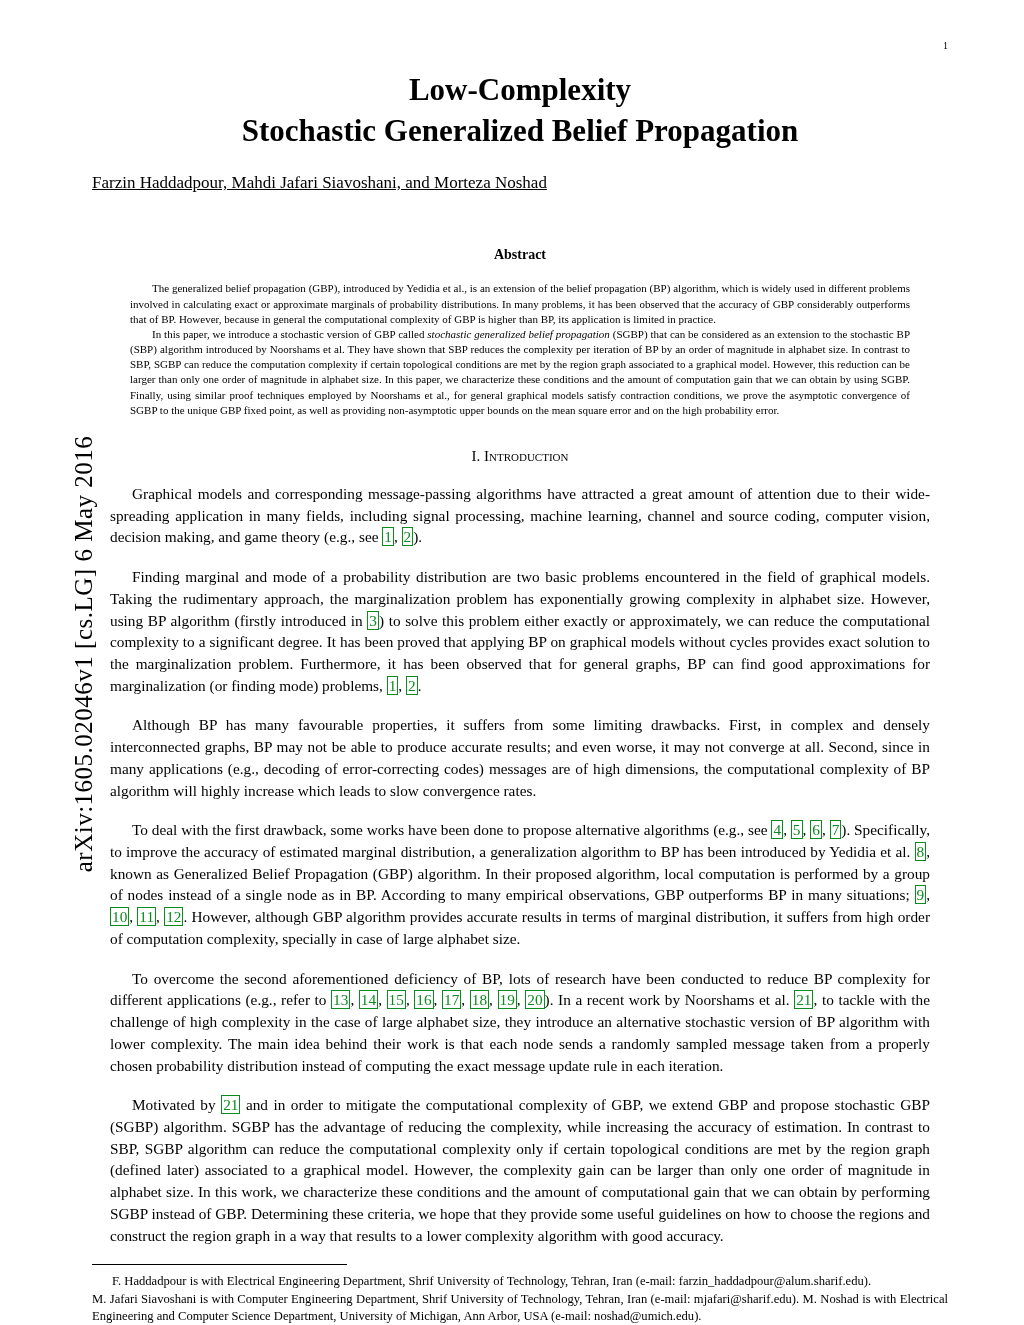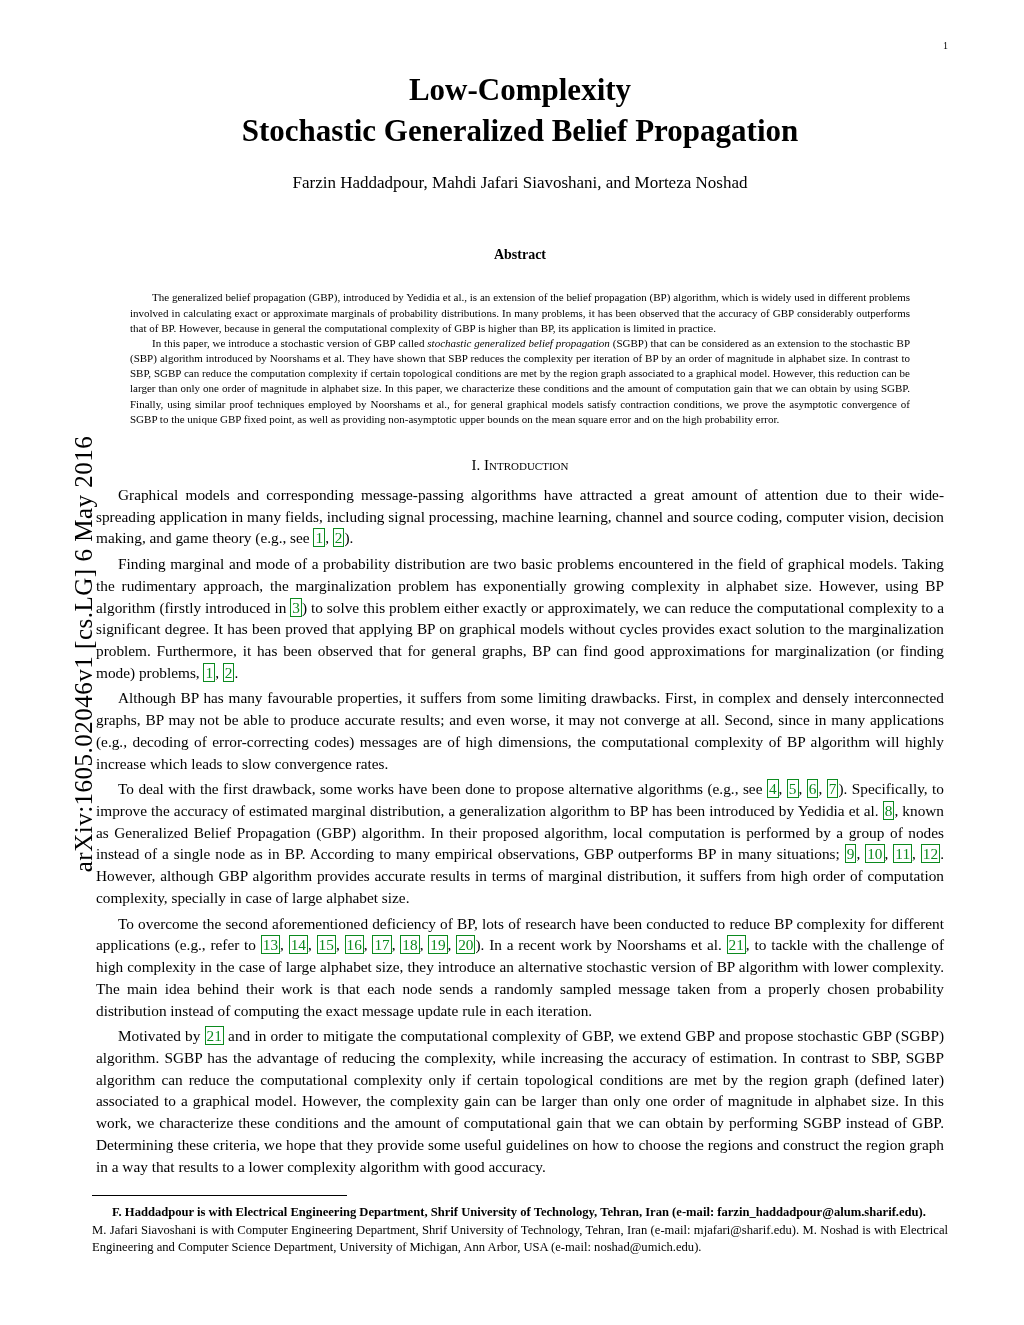--- a/index.html
+++ b/index.html
@@ -48,54 +48,54 @@
   }
   .title {
     text-align: center;
     font-size: 31px;
     line-height: 1.33;
     font-weight: bold;
     margin: 0 0 0 0;
   }
   .title .line2 { display: block; }
   .authors {
-    text-align: center;
     font-size: 17px;
     margin-top: 22px;
+    text-decoration: underline;
   }
   .abstract-wrap {
     margin-top: 54px;
     padding: 0 38px;
   }
   .abstract-head {
     text-align: center;
     font-weight: bold;
     font-size: 14px;
-    margin-bottom: 27px;
+    margin-bottom: 18px;
   }
   .abstract-p {
     font-size: 11px;
     line-height: 1.38;
     text-align: justify;
     text-indent: 22px;
     margin: 0;
   }
   .section-head {
     text-align: center;
     font-size: 15px;
     margin: 30px 0 10px 0;
     font-variant: small-caps;
   }
   .section-head .numeral { font-variant: normal; }
   .body-p {
     font-size: 15.3px;
     line-height: 1.42;
     text-align: justify;
     text-indent: 22px;
-    margin: 4px;
+    margin: 18px;
   }
   .cite {
     color: #0b8a1e;
     border: 1px solid #0b8a1e;
     padding: 0 1px;
     line-height: 1;
     white-space: nowrap;
   }
   em { font-style: italic; }
   .footnote-rule {
@@ -103,21 +103,21 @@
     height: 1px;
     background: #000;
     margin: 18px 0 8px 0;
   }
   .footnote {
     font-size: 12.6px;
     line-height: 1.38;
     text-align: justify;
     margin: 0;
   }
-  .footnote .indent { padding-left: 20px; font-weight: bold; }
+  .footnote .indent { padding-left: 20px; }
 </style>
 </head>
 <body>
 
 <div class="page">
 
   <div class="arxiv-stamp">arXiv:1605.02046v1  [cs.LG]  6 May 2016</div>
 
   <div class="content">
 

